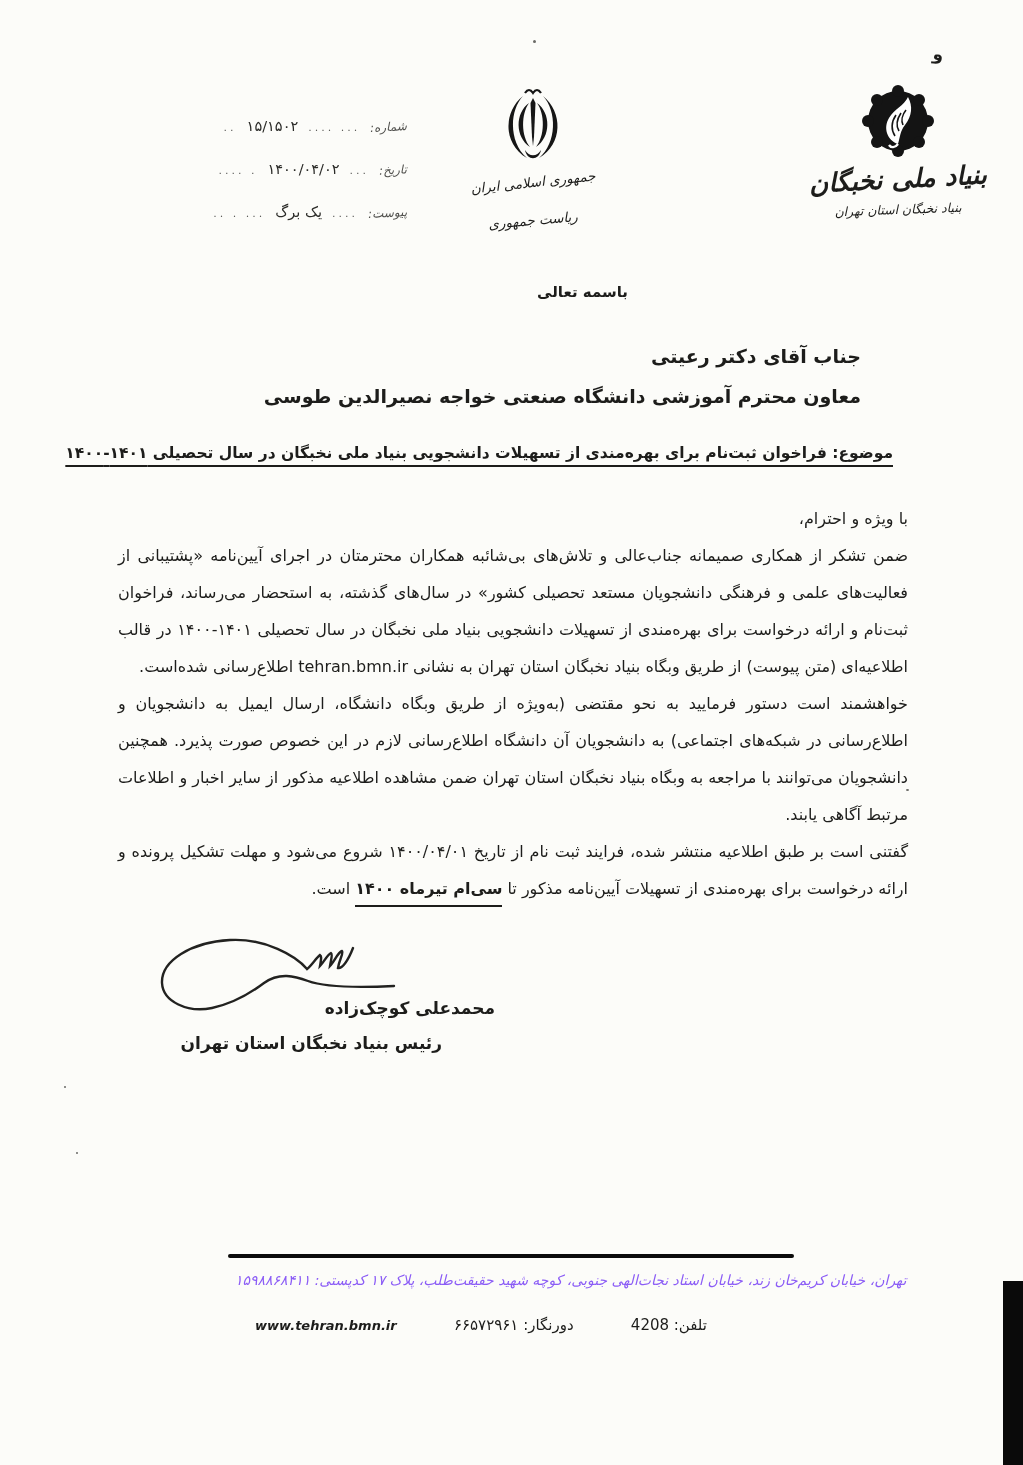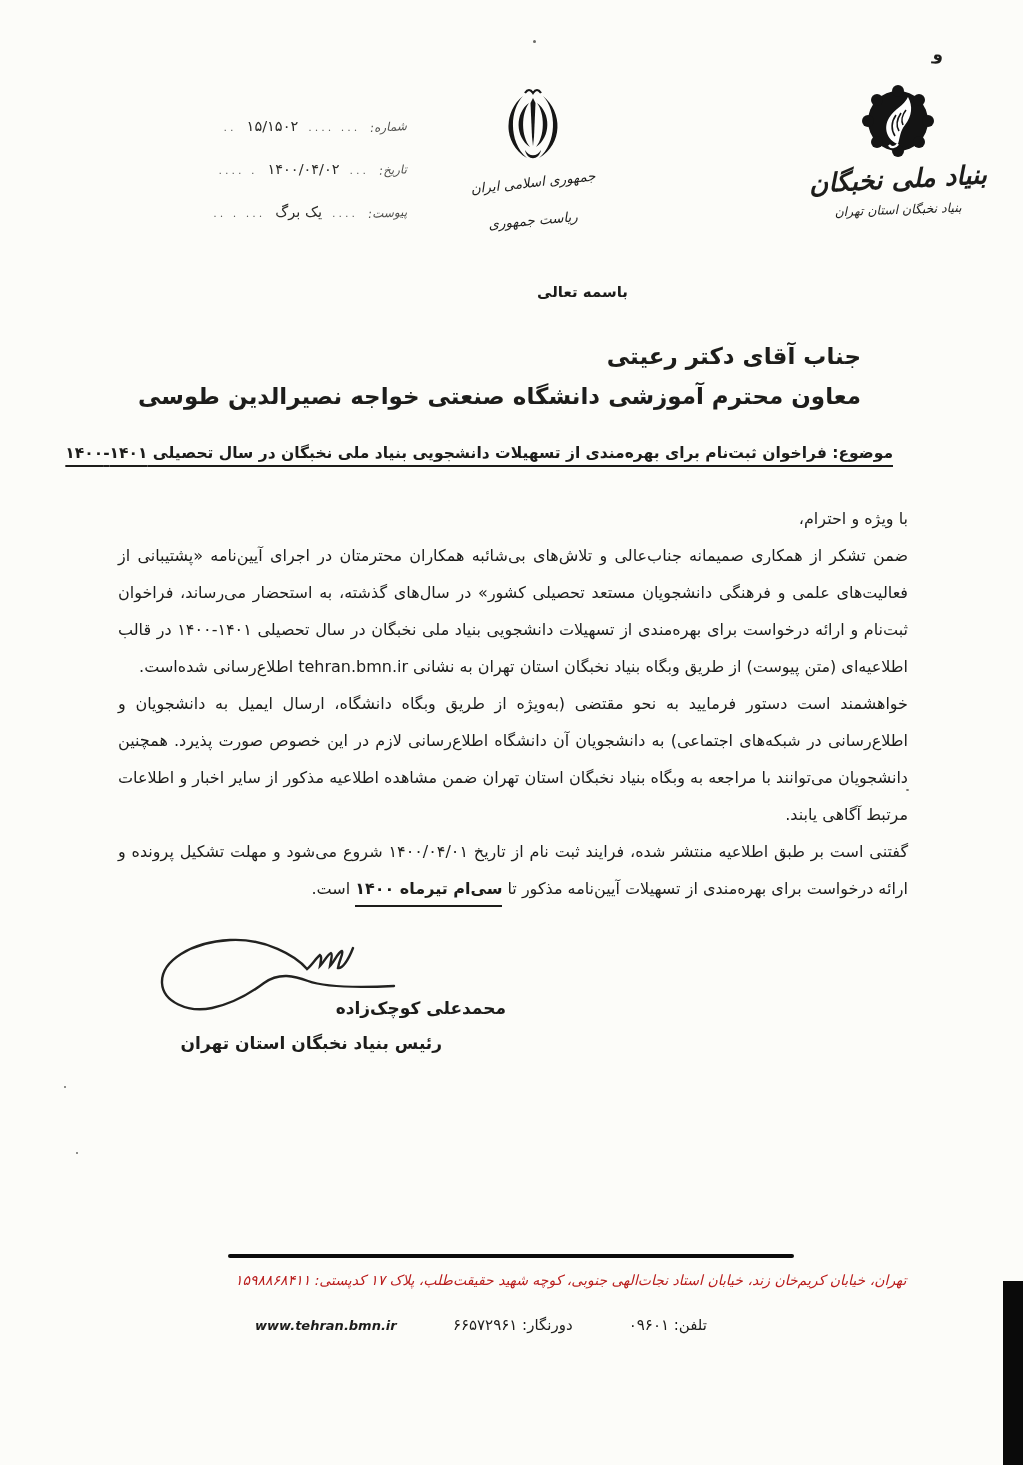--- a/index.html
+++ b/index.html
@@ -25,37 +25,37 @@
   .emblem-country{font-size:13.5px;font-style:italic;margin-top:2px;transform:rotate(-6deg);white-space:nowrap;}
   .emblem-office{font-size:13.5px;font-style:italic;margin-top:22px;transform:rotate(-5deg);}
 
   
   .foundation-block{left:798px;top:84px;width:200px;text-align:center;}
   .foundation-name{font-size:26px;font-weight:bold;font-style:italic;margin-top:2px;transform:rotate(-3deg);white-space:nowrap;}
   .foundation-branch{font-size:12.5px;font-style:italic;margin-top:8px;transform:rotate(-2deg);white-space:nowrap;}
 
   
   .besmeleh{left:428px;top:283px;width:200px;text-align:right;font-weight:bold;font-size:15px;direction:rtl;}
-  .recipient{right:162px;top:336px;direction:rtl;text-align:right;font-weight:bold;font-size:23px;line-height:40px;white-space:nowrap;}
+  .recipient{right:162px;top:336px;direction:rtl;text-align:right;font-weight:bold;font-size:19px;line-height:40px;white-space:nowrap;}
   .subject{right:130px;top:444px;direction:rtl;font-weight:bold;font-size:15.5px;white-space:nowrap;}
   .subject .u{text-decoration:underline;text-underline-offset:7px;text-decoration-thickness:1.5px;}
 
   
   .body{left:118px;right:115px;top:500px;direction:rtl;font-size:16px;line-height:37px;text-align:justify;}
   .body p{margin:0;}
   .deadline{font-weight:bold;border-bottom:2px solid #1d1d1b;padding-bottom:7px;}
 
   
   .sig-block{left:148px;top:930px;width:358px;height:140px;}
-  .sig-name{position:absolute;top:68px;right:0;font-weight:bold;font-size:17px;direction:rtl;white-space:nowrap;}
+  .sig-name{position:absolute;top:68px;right:11px;font-weight:bold;font-size:17px;direction:rtl;white-space:nowrap;}
   .sig-title{position:absolute;top:103px;right:64px;font-weight:bold;font-size:17px;direction:rtl;white-space:nowrap;}
 
   
   .footer-rule{left:228px;top:1254px;width:566px;height:4px;background:#0b0b0b;border-radius:2px;}
-  .footer-address{left:235px;top:1272px;direction:rtl;font-size:14px;font-style:italic;white-space:nowrap;color:#b91c1c;}
+  .footer-address{left:235px;top:1272px;direction:rtl;font-size:14px;font-style:italic;white-space:nowrap;color:#8b5cf6;}
   .footer-contacts{left:255px;top:1316px;width:452px;display:flex;direction:rtl;justify-content:space-between;align-items:baseline;font-size:15px;}
   .footer-contacts .web{font-weight:bold;font-style:italic;direction:ltr;font-size:13px;}
 
   
   .stray-vav{left:933px;top:44px;font-size:17px;font-weight:bold;transform:rotate(8deg);}
   .scan-band{right:0;top:1281px;width:20px;height:184px;background:#0a0a0a;}
   .speck{background:#6a6a66;border-radius:50%;}
   .s1{left:533px;top:40px;width:3px;height:3px;}
   .s2{left:64px;top:1086px;width:2px;height:2px;}
   .s3{left:76px;top:1152px;width:2px;height:2px;}
@@ -146,21 +146,21 @@
     <svg width="255" height="95" viewBox="0 0 255 95">
       <path d="M205 18 c-5 13 -11 21 -15 20 c1 -8 6 -15 4 -17 c-4 1 -8 11 -12 15 c1 -7 3 -12 1 -13 c-4 2 -7 9 -11 13 c1 -6 2 -10 0 -11 c-4 3 -8 10 -13 14 C148 26 117 8 82 10 C43 12 13 31 14 53 c1 19 26 30 50 25 c23 -5 40 -16 52 -25 c15 -11 31 -7 44 -2 c16 6 44 7 86 5" fill="none" stroke="#222220" stroke-width="2.4" stroke-linecap="round"></path>
     </svg>
     <div class="sig-name">محمدعلی کوچک‌زاده</div>
     <div class="sig-title">رئیس بنیاد نخبگان استان تهران</div>
   </div>
 
   <div class="abs footer-rule"></div>
   <div class="abs footer-address">تهران، خیابان کریم‌خان زند، خیابان استاد نجات‌الهی جنوبی، کوچه شهید حقیقت‌طلب، پلاک ۱۷ کدپستی: ۱۵۹۸۸۶۸۴۱۱</div>
   <div class="abs footer-contacts">
-    <span>تلفن: ۰۹۶۰۱</span>
+    <span>تلفن: 4208</span>
     <span>دورنگار: ۶۶۵۷۲۹۶۱</span>
     <span class="web">www.tehran.bmn.ir</span>
   </div>
 
   <div class="abs scan-band"></div>
   <div class="abs speck s1"></div>
   <div class="abs speck s2"></div>
   <div class="abs speck s3"></div>
   <div class="abs speck s4"></div>
 

